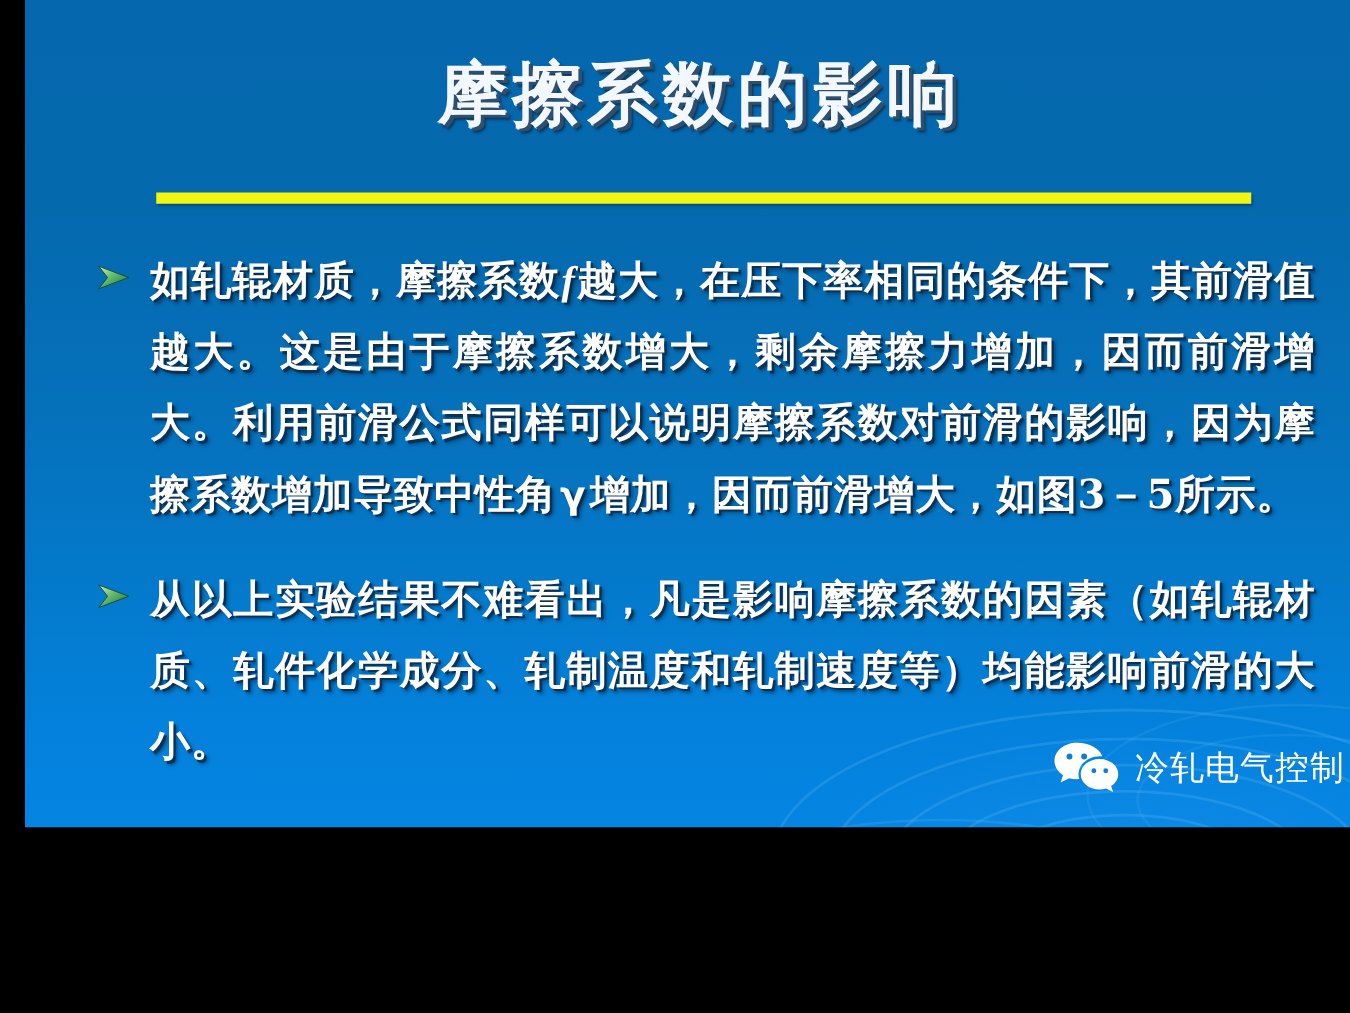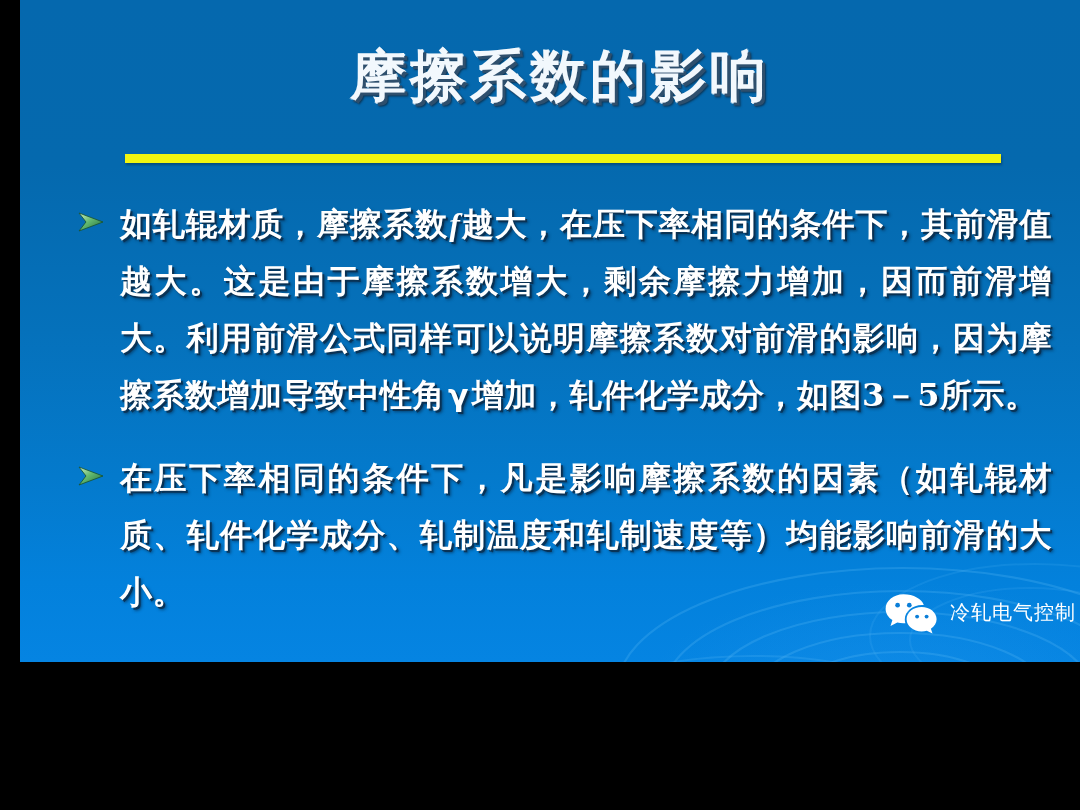--- a/index.html
+++ b/index.html
@@ -116,22 +116,22 @@
   .watermark {
     position: absolute;
     right: 24px;
     bottom: 26px;
     display: flex;
     align-items: center;
     gap: 12px;
   }
   .wechat-icon { width: 54px; height: 44px; display: block; }
   .wm-text {
-    font-family: Liberation Mono, monospace;
-    font-size: 20px;
+    font-family: Liberation Sans, sans-serif;
+    font-size: 27px;
     color: #ffffff;
     letter-spacing: 1px;
     line-height: 1;
   }
 </style>
 </head>
 <body>
 
 <div id="slide">
 
@@ -181,35 +181,35 @@
       <svg class="arrow-icon" viewBox="0 0 26 20">
         <defs>
           <linearGradient id="agrad1" x1="0" y1="0" x2="1" y2="1">
             <stop offset="0%" stop-color="#cdf0c2"></stop>
             <stop offset="45%" stop-color="#62b86e"></stop>
             <stop offset="100%" stop-color="#1f6b3a"></stop>
           </linearGradient>
         </defs>
         <path d="M1 1 L25 10 L1 19 L8 10 Z" fill="url(#agrad1)" stroke="#17512c" stroke-width="0.8"></path>
       </svg>
-      <p class="para"><span>如轧辊材质，摩擦系数</span><span class="italic-var">f</span><span>越大，在压下率相同的条件下，其前滑值越大。这是由于摩擦系数增大，剩余摩擦力增加，因而前滑增大。利用前滑公式同样可以说明摩擦系数对前滑的影响，因为摩擦系数增加导致中性角</span><span class="greek">γ</span><span>增加，轧件化学成分，如图3－5所示。</span></p>
+      <p class="para"><span>如轧辊材质，摩擦系数</span><span class="italic-var">f</span><span>越大，在压下率相同的条件下，其前滑值越大。这是由于摩擦系数增大，剩余摩擦力增加，因而前滑增大。利用前滑公式同样可以说明摩擦系数对前滑的影响，因为摩擦系数增加导致中性角</span><span class="greek">γ</span><span>增加，因而前滑增大，如图3－5所示。</span></p>
     </div>
 
     <div class="bullet-row">
       <svg class="arrow-icon" viewBox="0 0 26 20">
         <defs>
           <linearGradient id="agrad2" x1="0" y1="0" x2="1" y2="1">
             <stop offset="0%" stop-color="#cdf0c2"></stop>
             <stop offset="45%" stop-color="#62b86e"></stop>
             <stop offset="100%" stop-color="#1f6b3a"></stop>
           </linearGradient>
         </defs>
         <path d="M1 1 L25 10 L1 19 L8 10 Z" fill="url(#agrad2)" stroke="#17512c" stroke-width="0.8"></path>
       </svg>
-      <p class="para">在压下率相同的条件下，凡是影响摩擦系数的因素（如轧辊材质、轧件化学成分、轧制温度和轧制速度等）均能影响前滑的大小。</p>
+      <p class="para">从以上实验结果不难看出，凡是影响摩擦系数的因素（如轧辊材质、轧件化学成分、轧制温度和轧制速度等）均能影响前滑的大小。</p>
     </div>
 
   </div>
 
   <div class="watermark">
     <svg class="wechat-icon" viewBox="0 0 54 44">
       <path d="M19.5 2.2C9.6 2.2 1.6 8.7 1.6 16.7c0 4.6 2.7 8.7 6.8 11.4l-1.9 5.9 6.8-3.5c1.9.5 3.9.8 6.2.8.6 0 1.3 0 1.9-.1-.4-1.2-.6-2.5-.6-3.8 0-8 7.7-14.5 17.2-14.5.6 0 1.2 0 1.8.1C37.9 7 29.6 2.2 19.5 2.2z" fill="#ffffff"></path>
       <circle cx="13.6" cy="13.2" r="2.35" fill="#0b7ed8"></circle>
       <circle cx="25.3" cy="13.2" r="2.35" fill="#0b7ed8"></circle>
       <path d="M52.6 27.3c0-6.7-6.7-12.2-15-12.2s-15 5.5-15 12.2 6.7 12.2 15 12.2c1.8 0 3.6-.3 5.2-.8l5.7 2.9-1.6-4.9c3.5-2.2 5.7-5.6 5.7-9.4z" fill="#ffffff"></path>

